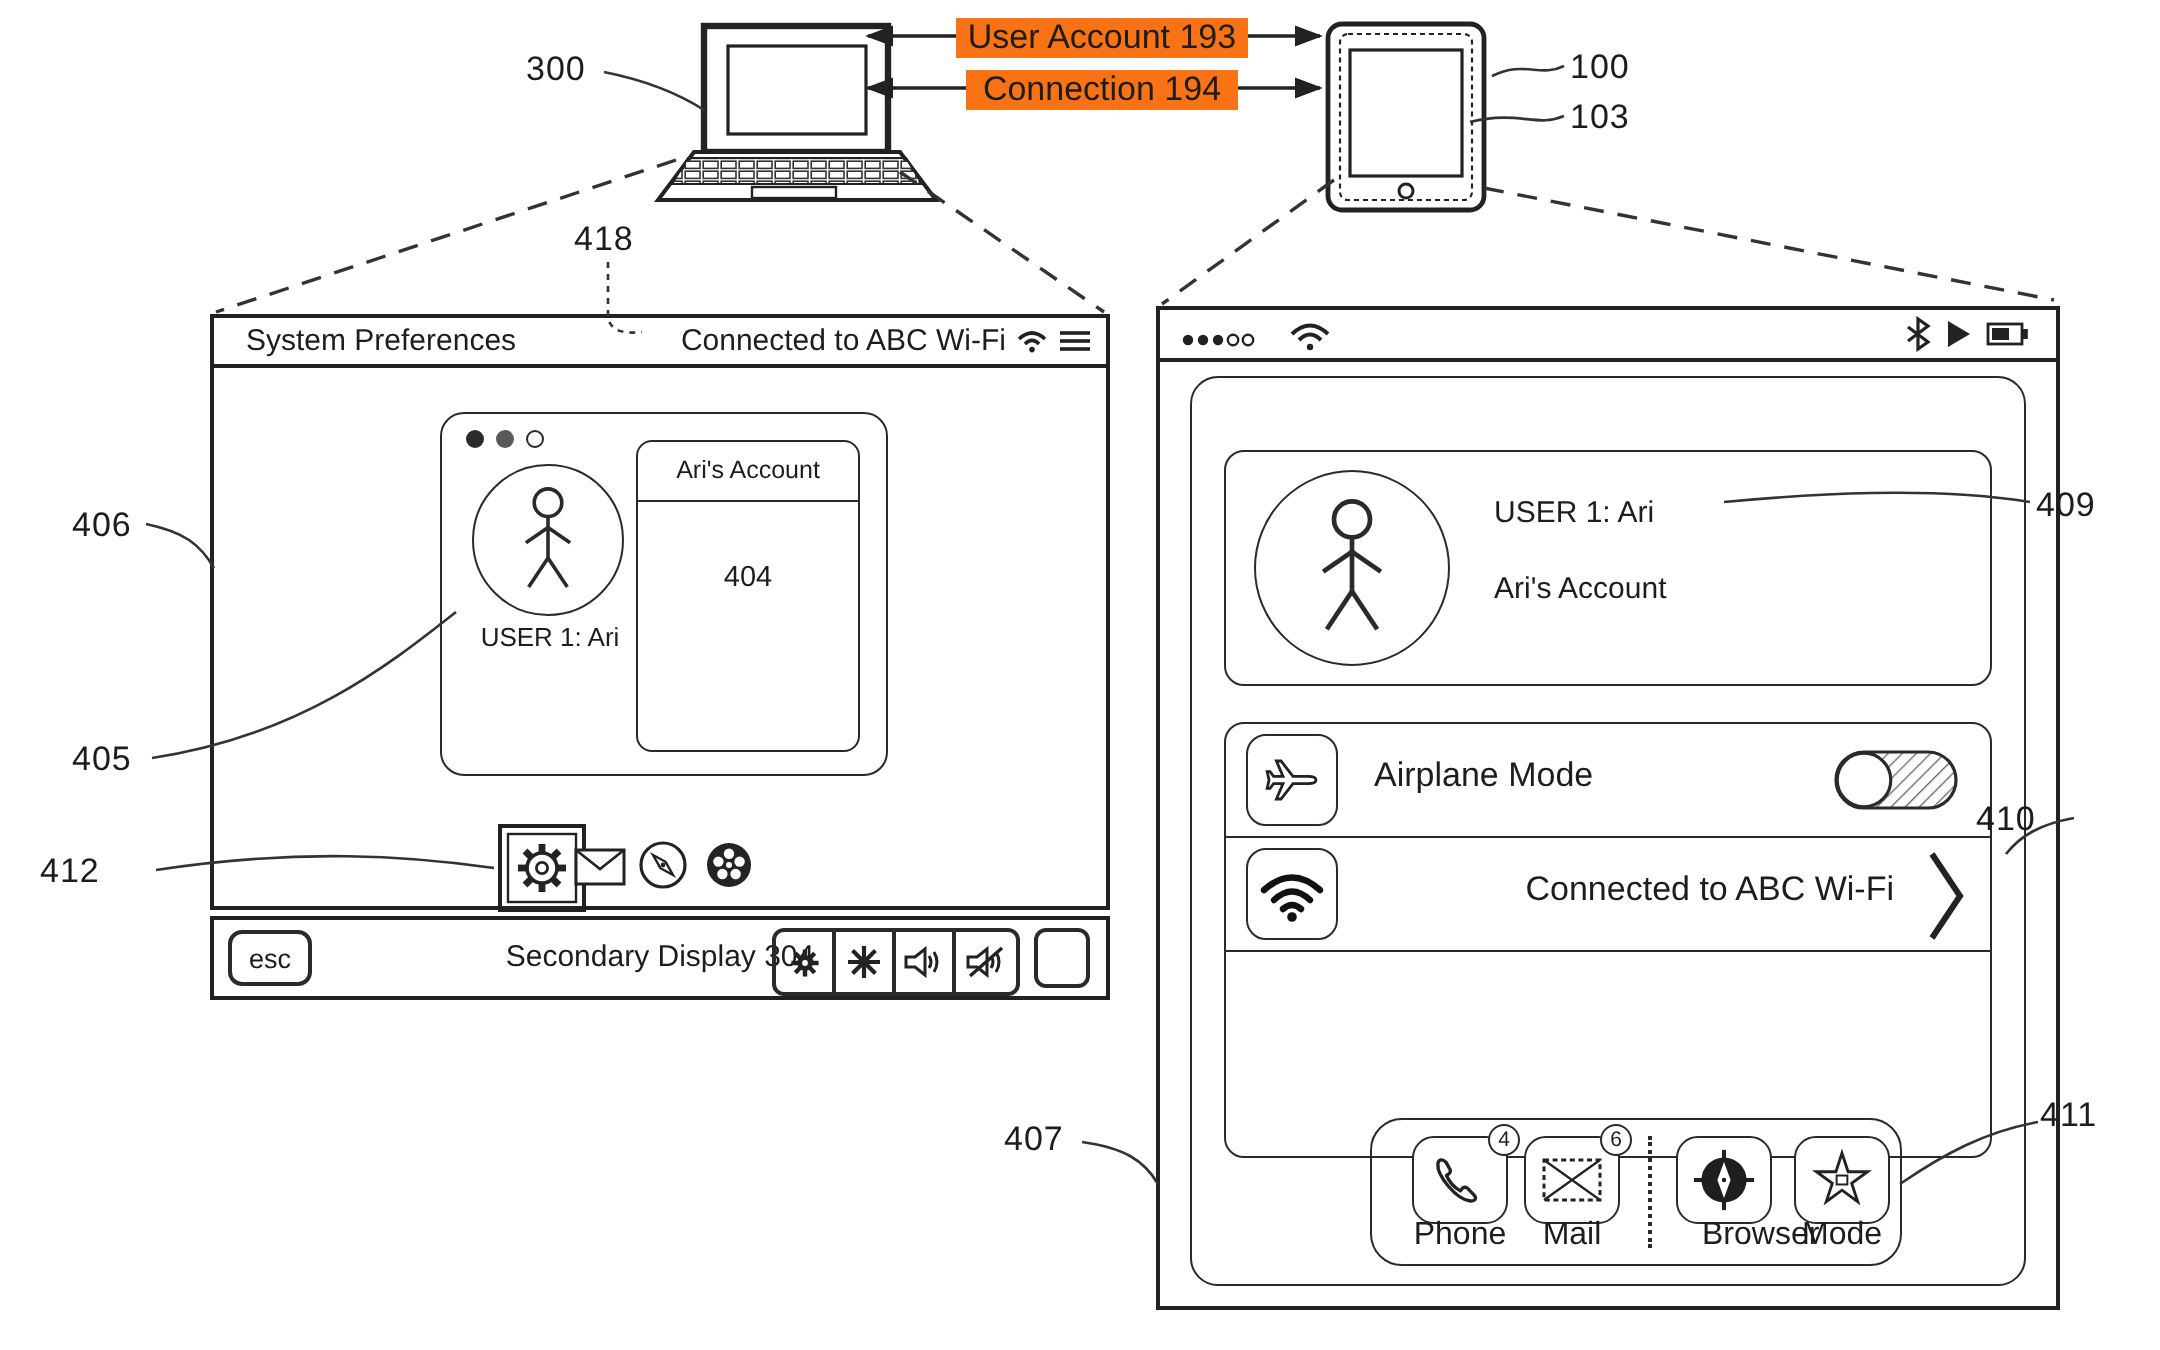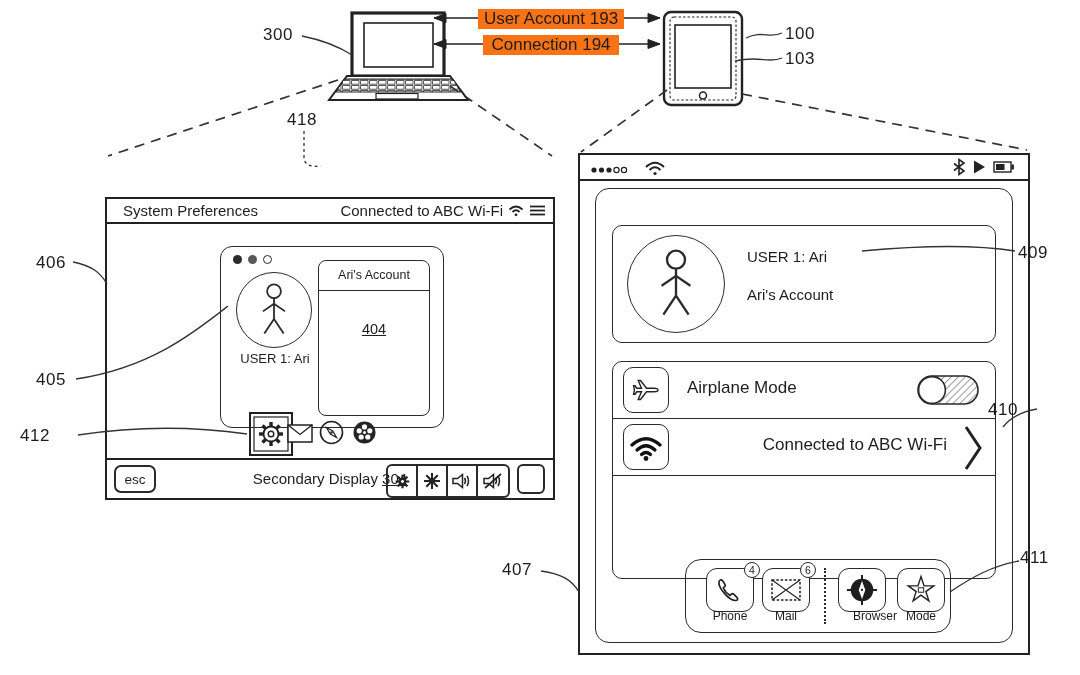--- a/index.html
+++ b/index.html
@@ -5,35 +5,35 @@
   html,body{margin:0;padding:0;background:#fff;}
   .canvas{position:relative;width:1080px;height:675px;background:#fff;overflow:hidden;
           font-family:"Liberation Sans","DejaVu Sans",sans-serif;color:#1d1d1d;}
   svg{display:block;}
   .lineart{position:absolute;left:0;top:0;pointer-events:none;}
   .under{z-index:1;} .over{z-index:10;}
   .reflabel{position:absolute;z-index:11;font-size:17px;letter-spacing:.5px;color:#1c1c1c;}
   .arrowlabel{position:absolute;z-index:11;font-size:17px;text-align:center;background:#f97316;padding:0 3px;}
 
   
-  .win{position:absolute;left:105px;top:157px;width:450px;height:298px;border:2px solid #222;background:#fff;z-index:2;box-sizing:border-box;margin-top:40px;}
+  .win{position:absolute;left:105px;top:157px;width:450px;height:298px;border:2px solid #222;background:#fff;z-index:2;box-sizing:border-box;}
   .win-titlebar{height:25px;border-bottom:2px solid #222;display:flex;align-items:center;justify-content:space-between;box-sizing:border-box;}
   .win-title{font-size:15px;padding-left:16px;}
   .win-status{display:flex;align-items:center;gap:5px;padding-right:7px;font-size:15px;}
   .miniwin{position:absolute;left:113px;top:47px;width:224px;height:182px;border:1.6px solid #2a2a2a;border-radius:12px;background:#fff;box-sizing:border-box;}
   .lights{position:absolute;left:12px;top:8px;display:flex;gap:6px;}
   .light{width:9px;height:9px;border-radius:50%;box-sizing:border-box;}
   .l1{background:#2b2b2b;} .l2{background:#5a5a5a;} .l3{border:1.4px solid #2a2a2a;background:#fff;}
   .avatar{position:absolute;border:1.6px solid #2a2a2a;border-radius:50%;background:#fff;display:flex;align-items:center;justify-content:center;box-sizing:border-box;}
   .mini-avatar{left:15px;top:25px;width:76px;height:76px;}
   .mini-caption{position:absolute;left:0;top:104px;width:108px;text-align:center;font-size:13px;}
   .acct-card{position:absolute;left:97px;top:13px;width:112px;height:156px;border:1.6px solid #2a2a2a;border-radius:8px;box-sizing:border-box;}
   .acct-head{height:29px;line-height:29px;text-align:center;font-size:12.5px;border-bottom:1.6px solid #2a2a2a;}
   .acct-body{text-align:center;margin-top:30px;font-size:14.5px;}
-  .uline{text-decoration:underline;}
+  .uline{}
   .dock-icon{position:absolute;z-index:3;}
 
   
   .touchbar{position:absolute;left:105px;top:458px;width:450px;height:42px;border:2px solid #222;background:#fff;z-index:2;box-sizing:border-box;}
   .esc{position:absolute;left:7px;top:5px;width:42px;height:28px;border:2px solid #2a2a2a;border-radius:7px;
        display:flex;align-items:center;justify-content:center;font-size:13.5px;box-sizing:border-box;}
   .tb-text{position:absolute;left:0;right:0;top:10px;text-align:center;font-size:15px;}
   .tb-group{position:absolute;right:43px;top:4px;height:30px;display:flex;border:2px solid #2a2a2a;border-radius:6px;overflow:hidden;}
   .tb-cell{width:30px;display:flex;align-items:center;justify-content:center;border-right:2px solid #2a2a2a;box-sizing:border-box;}
   .tb-cell:last-child{border-right:none;}
@@ -52,21 +52,21 @@
   .srow.last{border-bottom:none;height:54px;}
   .icon-box{position:absolute;left:10px;top:5px;width:46px;height:46px;border:1.6px solid #2a2a2a;border-radius:10px;
             display:flex;align-items:center;justify-content:center;box-sizing:border-box;}
   .srow-label{position:absolute;left:74px;top:16px;font-size:17px;}
   .toggle{position:absolute;right:16px;top:13px;}
   .wifi-text{position:absolute;right:48px;top:16px;font-size:17px;}
   .chev{position:absolute;right:10px;top:6px;}
   .tdock{position:absolute;left:89px;top:370px;width:266px;height:74px;border:1.6px solid #2a2a2a;border-radius:16px;box-sizing:border-box;}
   .tile{position:absolute;top:8px;width:48px;height:44px;border:1.6px solid #2a2a2a;border-radius:11px;
         display:flex;align-items:center;justify-content:center;box-sizing:border-box;background:#fff;}
-  .tile-label{position:absolute;top:49px;width:48px;text-align:center;font-size:12px;}
+  .tile-label{position:absolute;top:49px;width:48px;text-align:center;font-size:16px;}
   .badge{position:absolute;top:-7px;right:-7px;width:16px;height:16px;border:1.5px solid #2a2a2a;border-radius:50%;
          background:#fff;font-size:10.5px;line-height:14px;text-align:center;box-sizing:border-box;}
   .tdock-div{position:absolute;left:138px;top:8px;bottom:8px;border-left:2px dotted #2a2a2a;}
 </style>
 </head>
 <body>
 
 <div class="canvas">
 
   <svg class="lineart under" width="1080" height="675">

